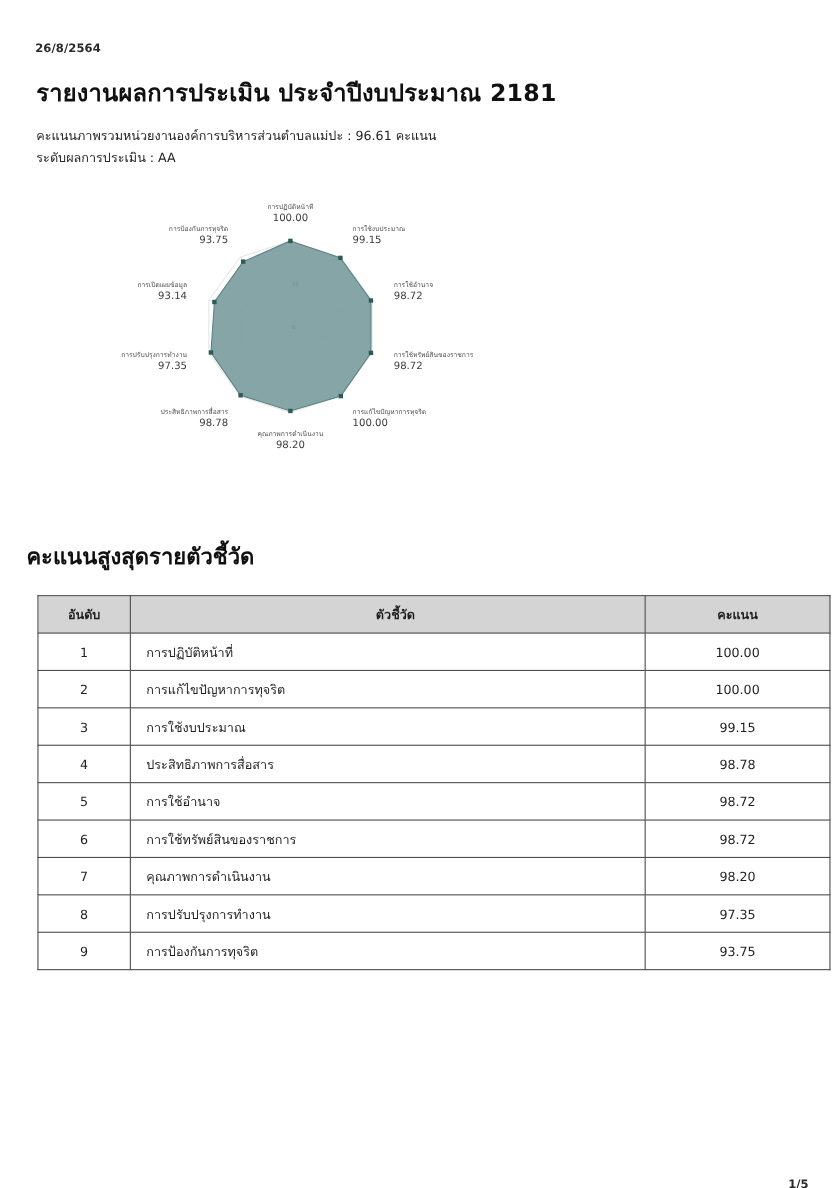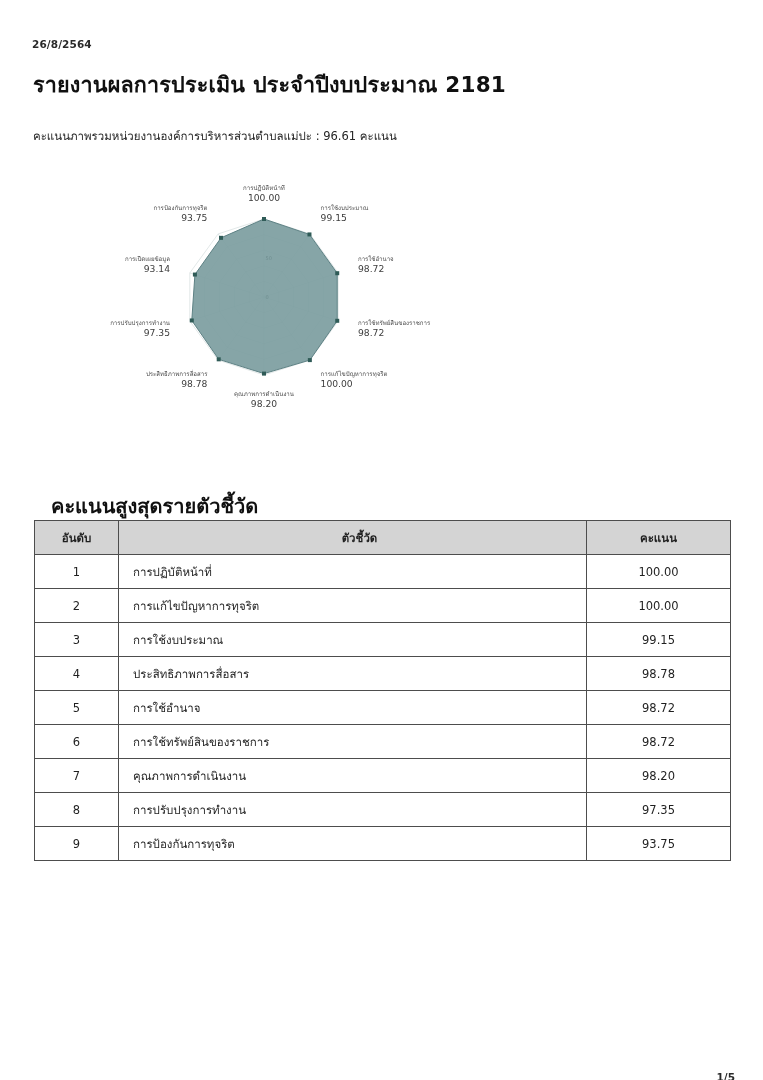--- a/index.html
+++ b/index.html
@@ -21,21 +21,21 @@
     position:absolute; right:28px; bottom:22px;
     font-size:10.5px; font-weight:700; color:#2a2a2a;
   }
 
   .report-title {
     position:absolute; left:33px; top:42px;
     font-size:21.5px; font-weight:700; color:#101010;
     letter-spacing:.2px;
   }
 
-  .summary-block { position:absolute; left:33px; top:101px; }
+  .summary-block { position:absolute; left:33px; top:88px; }
   .summary-line {
     font-size:11.5px; color:#262626; line-height:20px;
     white-space:nowrap;
   }
 
   
   .chart-area {
     position:absolute; left:92px; top:160px;
     width:410px; height:245px;
   }
@@ -48,27 +48,27 @@
     font-family:"DejaVu Sans","Liberation Sans",sans-serif;
     font-size:9.2px; fill:#3d3d3d;
   }
   .radar-tick-label {
     font-family:"DejaVu Sans","Liberation Sans",sans-serif;
     font-size:5px; fill:#6f8e90;
   }
 
   
   .section-heading {
-    position:absolute; left:51px; top:465px;
+    position:absolute; left:24px; top:465px;
     font-size:20px; font-weight:700; color:#101010;
   }
 
   
   .score-table-wrap {
-    position:absolute; left:34px; top:495px; width:696px;
+    position:absolute; left:34px; top:516px; width:696px;
   }
   table.score-table {
     width:696px; border-collapse:collapse;
     table-layout:fixed;
   }
   table.score-table th, table.score-table td {
     border:1px solid #4d4d4d;
     font-weight:400;
     font-size:11.5px;
     color:#1f1f1f;
@@ -76,33 +76,34 @@
   table.score-table thead th {
     background:#d4d4d4;
     font-weight:700;
     height:34px;
     text-align:center;
     font-size:11.5px;
   }
   table.score-table tbody td { height:34px; background:#fff; }
   .col-rank  { width:84px;  text-align:center; }
   .col-name  { width:468px; text-align:left; padding-left:14px; }
-  .col-score { width:144px; text-align:center; }
+  .col-score { width:168px; text-align:center; }
 </style>
 </head>
 <body>
 
 <div class="page">
 
   <div class="doc-date">26/8/2564</div>
 
   <h1 class="report-title">รายงานผลการประเมิน ประจำปีงบประมาณ 2181</h1>
 
   <div class="summary-block">
     <div class="summary-line">คะแนนภาพรวมหน่วยงานองค์การบริหารส่วนตำบลแม่ปะ : 96.61 คะแนน</div>
+    <div class="summary-line">ระดับผลการประเมิน : AA</div>
   </div>
 
   <div class="chart-area">
     <svg class="chart-svg" viewBox="0 0 410 245">
       <g id="radar-grid">
           <polygon points="172.00,96.40 181.17,99.38 186.84,107.18 186.84,116.82 181.17,124.62 172.00,127.60 162.83,124.62 157.16,116.82 157.16,107.18 162.83,99.38" fill="none" stroke="#cfd8d8" stroke-width="0.6"></polygon>
           <polygon points="172.00,80.80 190.34,86.76 201.67,102.36 201.67,121.64 190.34,137.24 172.00,143.20 153.66,137.24 142.33,121.64 142.33,102.36 153.66,86.76" fill="none" stroke="#cfd8d8" stroke-width="0.6"></polygon>
           <polygon points="172.00,65.20 199.51,74.14 216.51,97.54 216.51,126.46 199.51,149.86 172.00,158.80 144.49,149.86 127.49,126.46 127.49,97.54 144.49,74.14" fill="none" stroke="#cfd8d8" stroke-width="0.6"></polygon>
           <polygon points="172.00,49.60 208.68,61.52 231.35,92.72 231.35,131.28 208.68,162.48 172.00,174.40 135.32,162.48 112.65,131.28 112.65,92.72 135.32,61.52" fill="none" stroke="#cfd8d8" stroke-width="0.6"></polygon>
           <polygon points="172.00,34.00 217.85,48.90 246.18,87.90 246.18,136.10 217.85,175.10 172.00,190.00 126.15,175.10 97.82,136.10 97.82,87.90 126.15,48.90" fill="none" stroke="#cfd8d8" stroke-width="0.6"></polygon>

